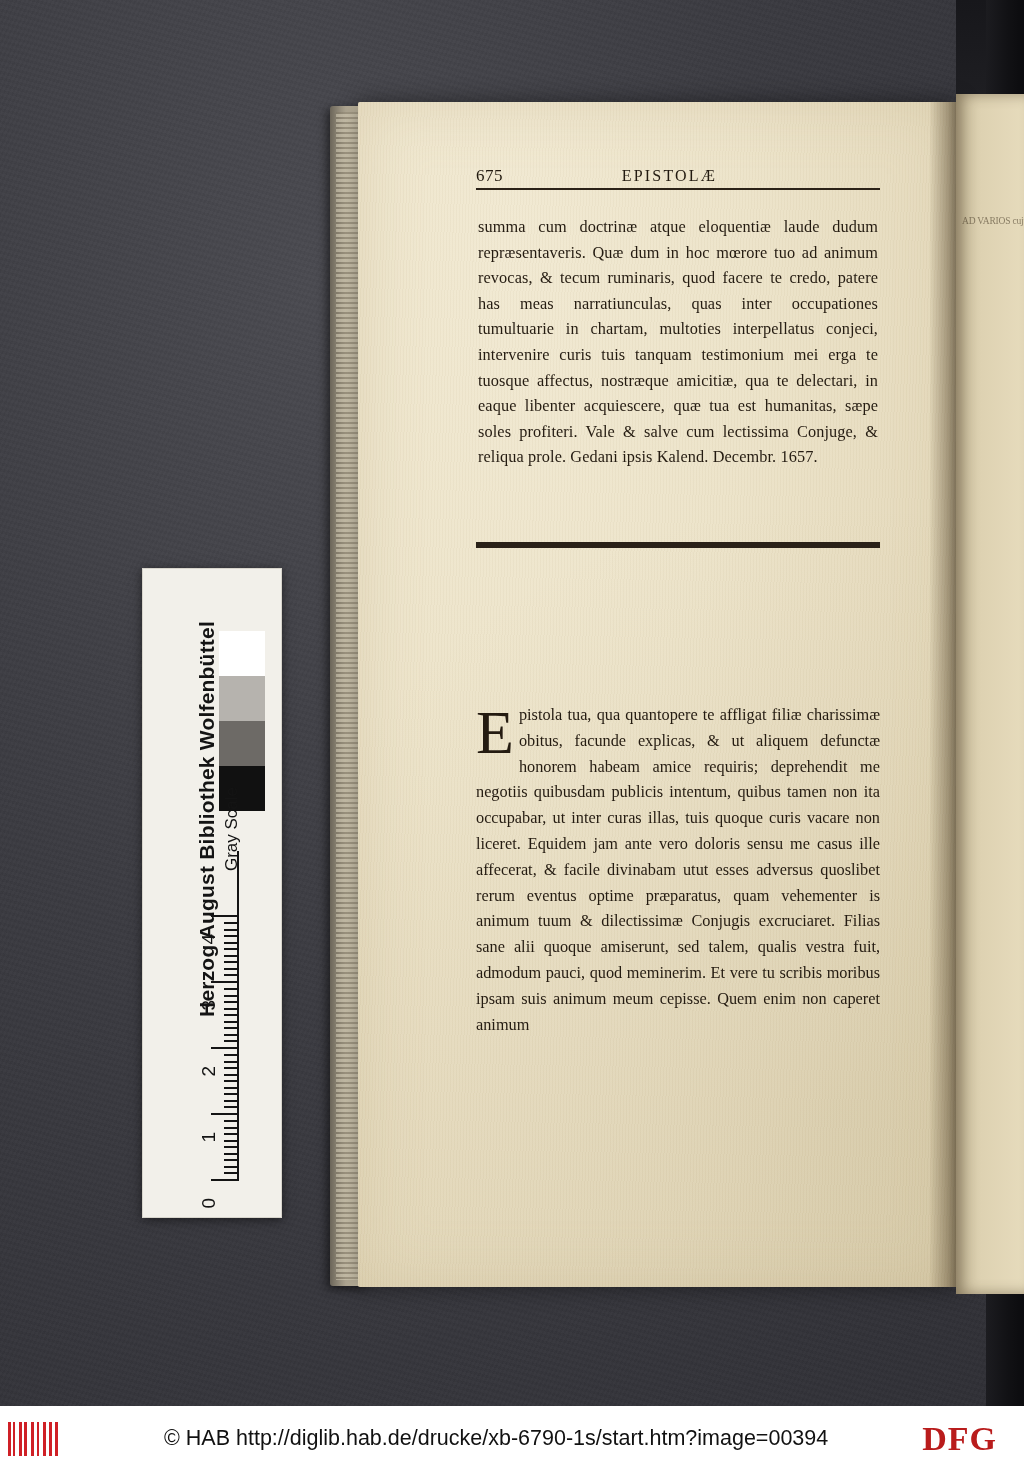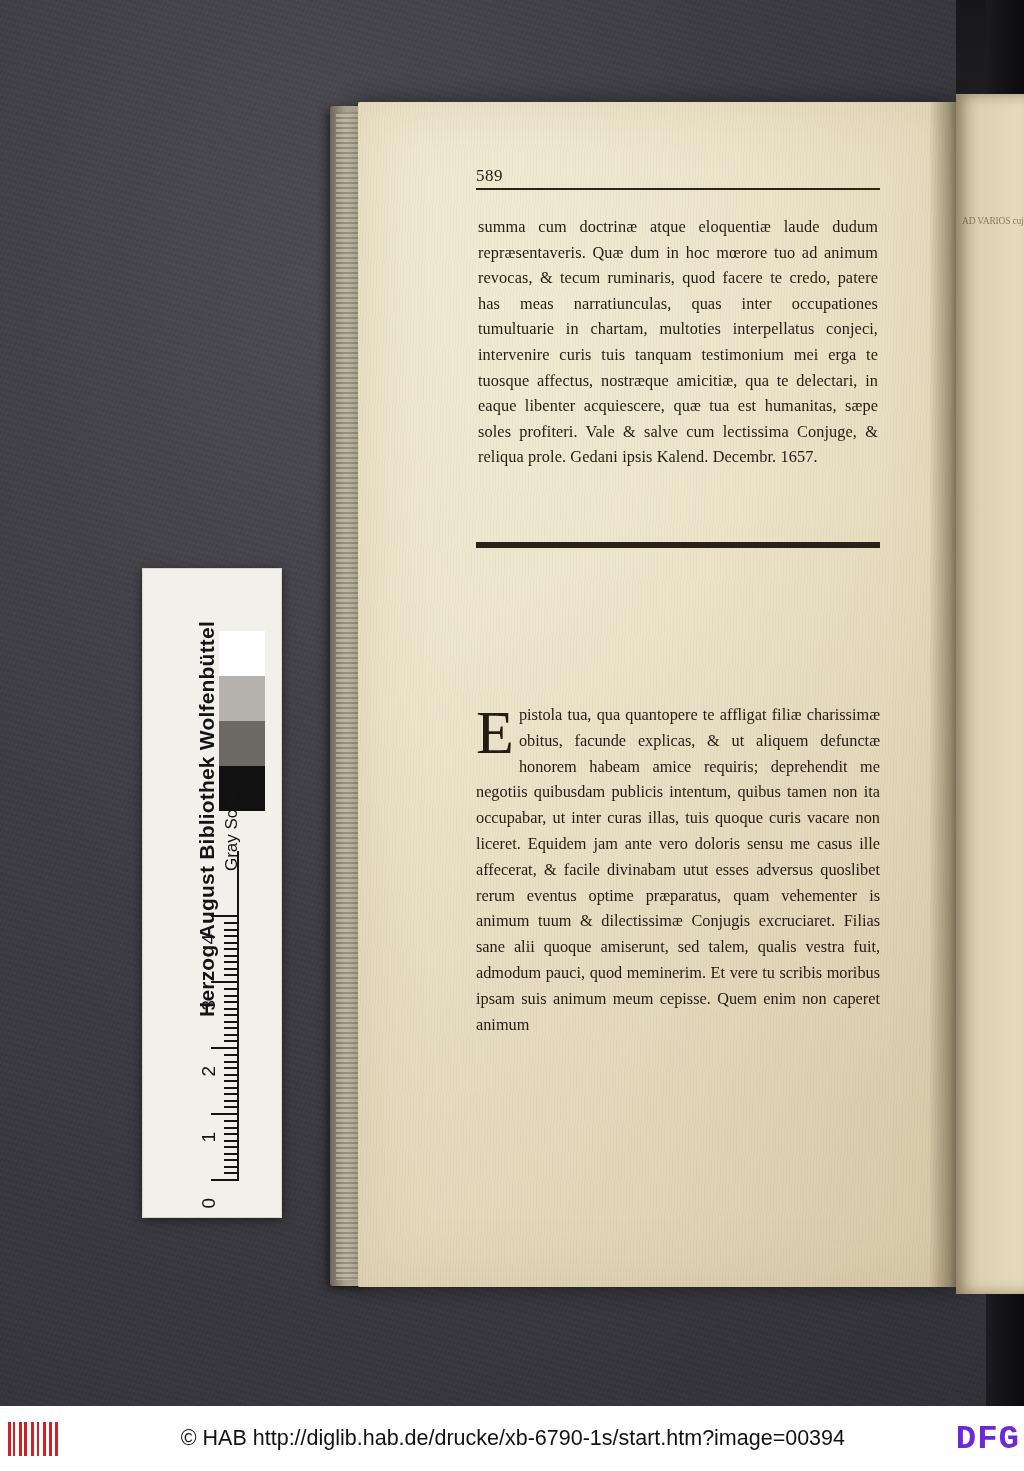--- a/index.html
+++ b/index.html
@@ -307,26 +307,26 @@
   .footer-text {
     flex: 1;
     text-align: center;
     font-family: "Liberation Sans", sans-serif;
     font-size: 21.5px;
     color: #111111;
     padding-left: 10px;
     white-space: nowrap;
   }
   .dfg {
-    font-family: Liberation Mono, monospace;
+    font-family: Liberation Serif, serif;
     font-size: 34px;
     font-weight: bold;
     letter-spacing: 1px;
-    color: #6d28d9;
-    margin-right: 4px;
+    color: #b91c1c;
+    margin-right: 27px;
   }
 </style>
 </head>
 <body>
 
 <div class="scan">
   <div class="board-noise"></div>
   <div class="right-dark"></div>
   <div class="right-dark2"></div>
 
@@ -422,21 +422,22 @@
 adspe
 muta
 recep
 Chalc
 spebu
 merit</div>
     </div>
 
     <div class="page-content">
       <div class="head-row">
-        <span class="folio">589</span>
+        <span class="folio">675</span>
+        <span class="running-head">EPISTOLÆ</span>
       </div>
       <div class="rule" style="left:118px; top:86px; width:404px; height:1.5px;"></div>
 
       <div class="body-block epistle-top">
         <p>summa cum doctrinæ atque eloquentiæ laude dudum repræsentaveris.   Quæ dum in hoc mœrore tuo ad animum revocas, &amp; tecum ruminaris, quod facere te credo, patere has meas narratiunculas, quas inter occupationes tumultuarie in chartam, multoties interpellatus conjeci, intervenire curis tuis tanquam testimonium mei erga te tuosque affectus, nostræque amicitiæ, qua te delectari, in eaque libenter acquiescere, quæ tua est humanitas, sæpe soles profiteri.   Vale &amp; salve cum lectissima Conjuge, &amp; reliqua prole. Gedani ipsis Kalend. Decembr. 1657.</p>
       </div>
 
       <div class="divider"></div>
 
 

